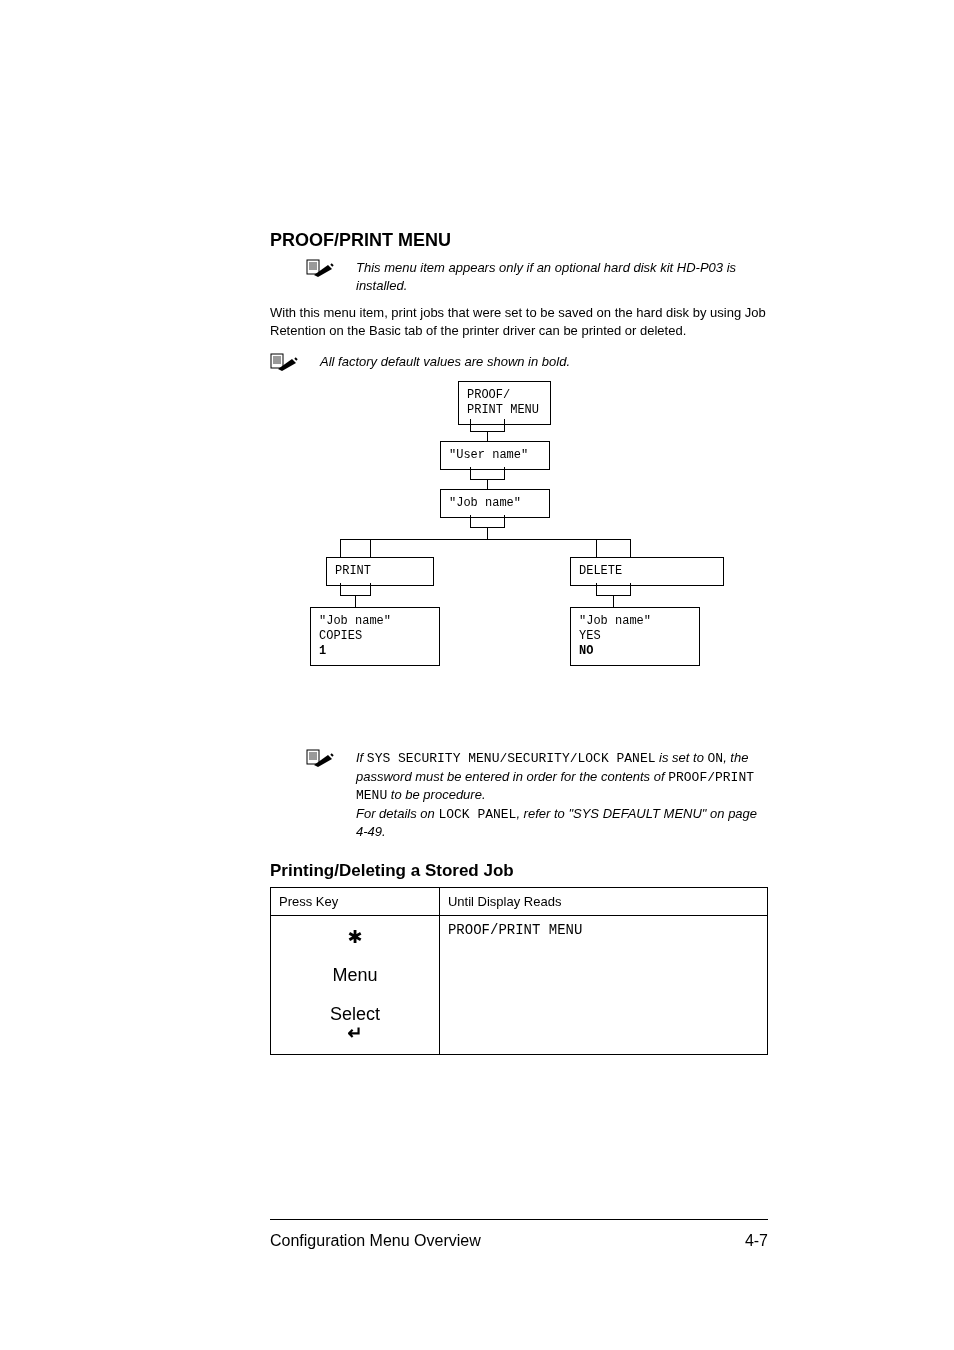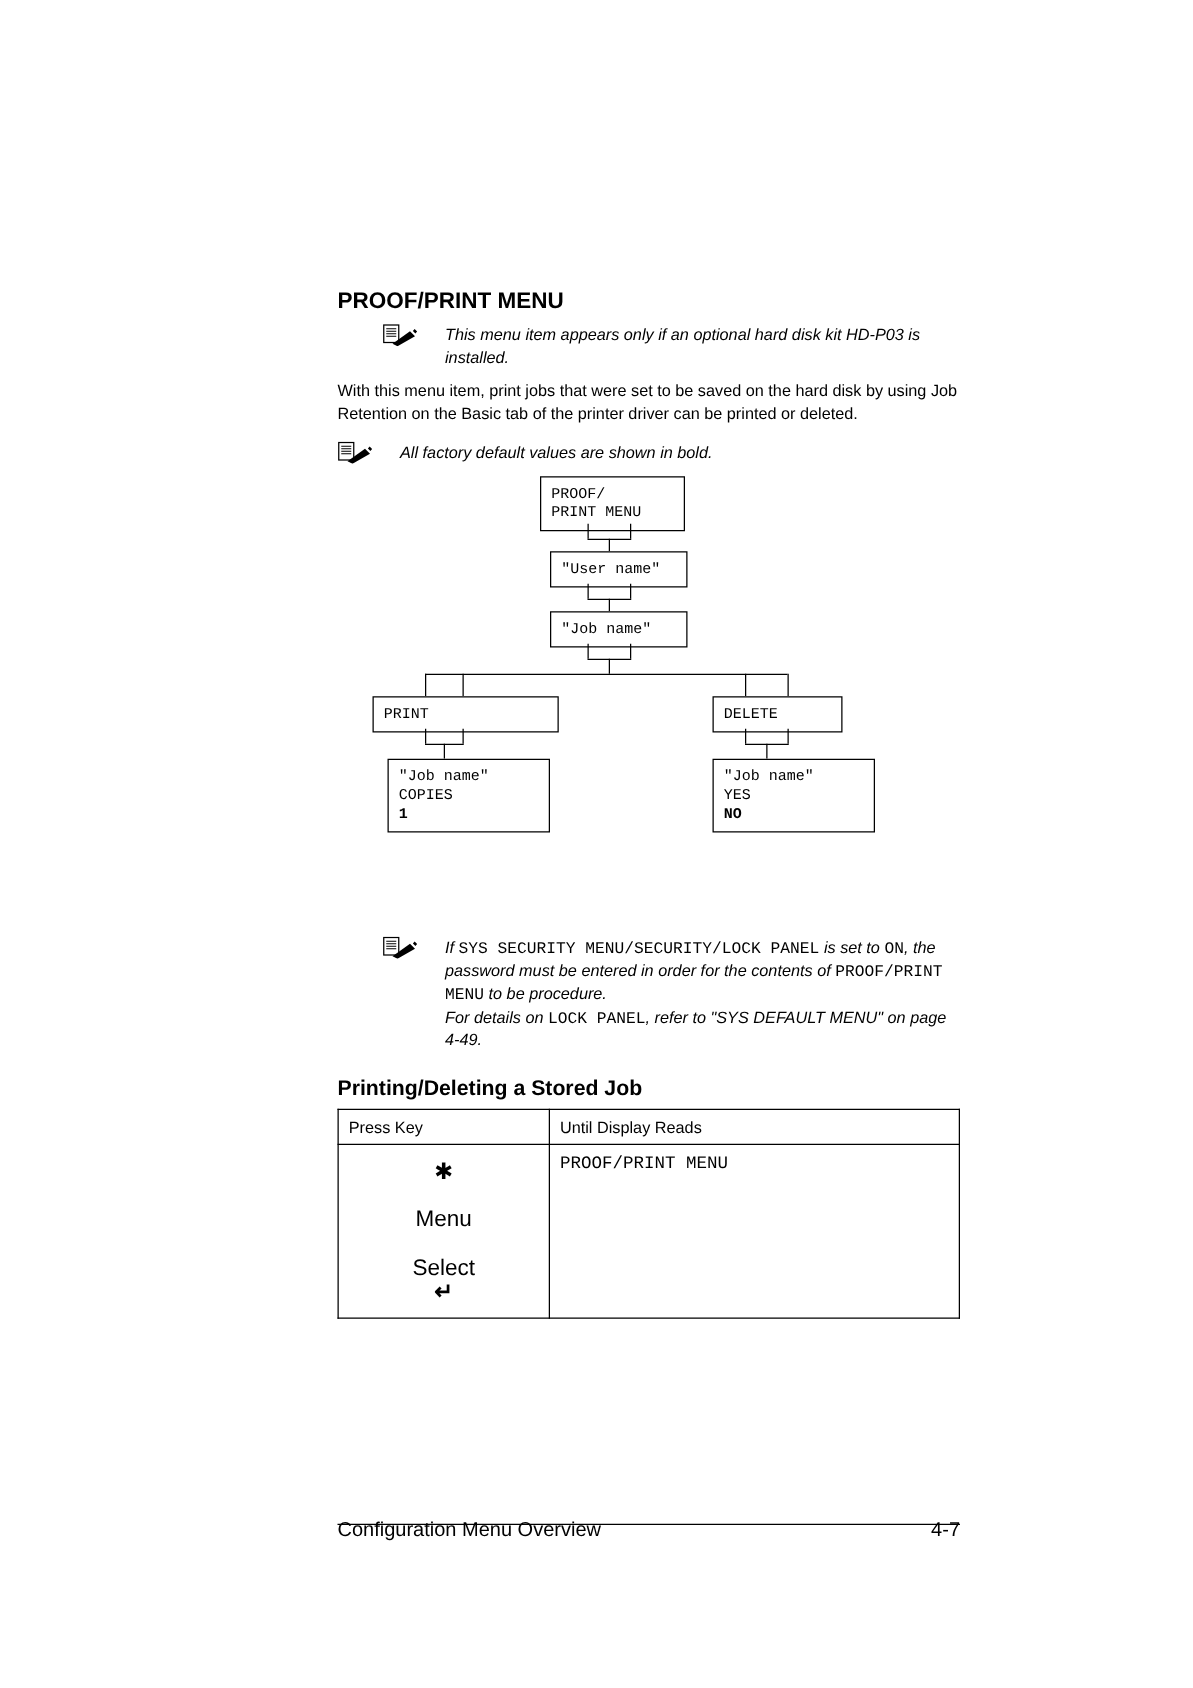--- a/index.html
+++ b/index.html
@@ -112,21 +112,21 @@
     position: absolute;
     left: 270px;
     right: 186px;
     bottom: 130px;
     border-top: 1px solid #000;
   }
   .footer {
     position: absolute;
     left: 270px;
     right: 186px;
-    bottom: 116px;
+    bottom: 100px;
     display: flex;
     justify-content: space-between;
     font-size: 16px;
     align-items: center;
   }
 </style>
 </head>
 <body>
 
 <div class="page">
@@ -160,21 +160,21 @@
         <line x1="3" y1="10" x2="11" y2="10" stroke="#000" stroke-width="0.8"></line>
         <path d="M 8 16 L 22 6 L 26 10 L 12 18" fill="#000"></path>
         <path d="M 25 5 L 27 7" stroke="#000" stroke-width="2"></path>
       </svg>
     </span>
     <div class="note-text">All factory default values are shown in bold.</div>
   </div>
 
   <div class="diagram">
 
-    <div class="dbox" style="left:162px; top:0; width:116px;">
+    <div class="dbox" style="left:188px; top:0; width:93px;">
       <span>PROOF/</span><br>
       <span>PRINT MENU</span>
     </div>
 
     <div class="dline" style="left:200px; top:38px; width:1px; height:12px;"></div>
     <div class="dline" style="left:234px; top:38px; width:1px; height:12px;"></div>
     <div class="dline" style="left:200px; top:50px; width:35px; height:1px;"></div>
     <div class="dline" style="left:217px; top:50px; width:1px; height:10px;"></div>
 
     <div class="dbox" style="left:170px; top:60px; width:110px;">
@@ -193,24 +193,24 @@
     <div class="dline" style="left:234px; top:134px; width:1px; height:12px;"></div>
     <div class="dline" style="left:200px; top:146px; width:35px; height:1px;"></div>
     <div class="dline" style="left:217px; top:146px; width:1px; height:12px;"></div>
 
     <div class="dline" style="left:70px; top:158px; width:290px; height:1px;"></div>
     <div class="dline" style="left:70px; top:158px; width:1px; height:18px;"></div>
     <div class="dline" style="left:100px; top:158px; width:1px; height:18px;"></div>
     <div class="dline" style="left:326px; top:158px; width:1px; height:18px;"></div>
     <div class="dline" style="left:360px; top:158px; width:1px; height:18px;"></div>
 
-    <div class="dbox" style="left:28px; top:176px; width:149px;">
+    <div class="dbox" style="left:56px; top:176px; width:108px;">
       <span>PRINT</span>
     </div>
-    <div class="dbox" style="left:300px; top:176px; width:104px;">
+    <div class="dbox" style="left:300px; top:176px; width:154px;">
       <span>DELETE</span>
     </div>
 
     <div class="dline" style="left:70px; top:202px; width:1px; height:12px;"></div>
     <div class="dline" style="left:100px; top:202px; width:1px; height:12px;"></div>
     <div class="dline" style="left:70px; top:214px; width:31px; height:1px;"></div>
     <div class="dline" style="left:85px; top:214px; width:1px; height:12px;"></div>
 
     <div class="dline" style="left:326px; top:202px; width:1px; height:12px;"></div>
     <div class="dline" style="left:360px; top:202px; width:1px; height:12px;"></div>

